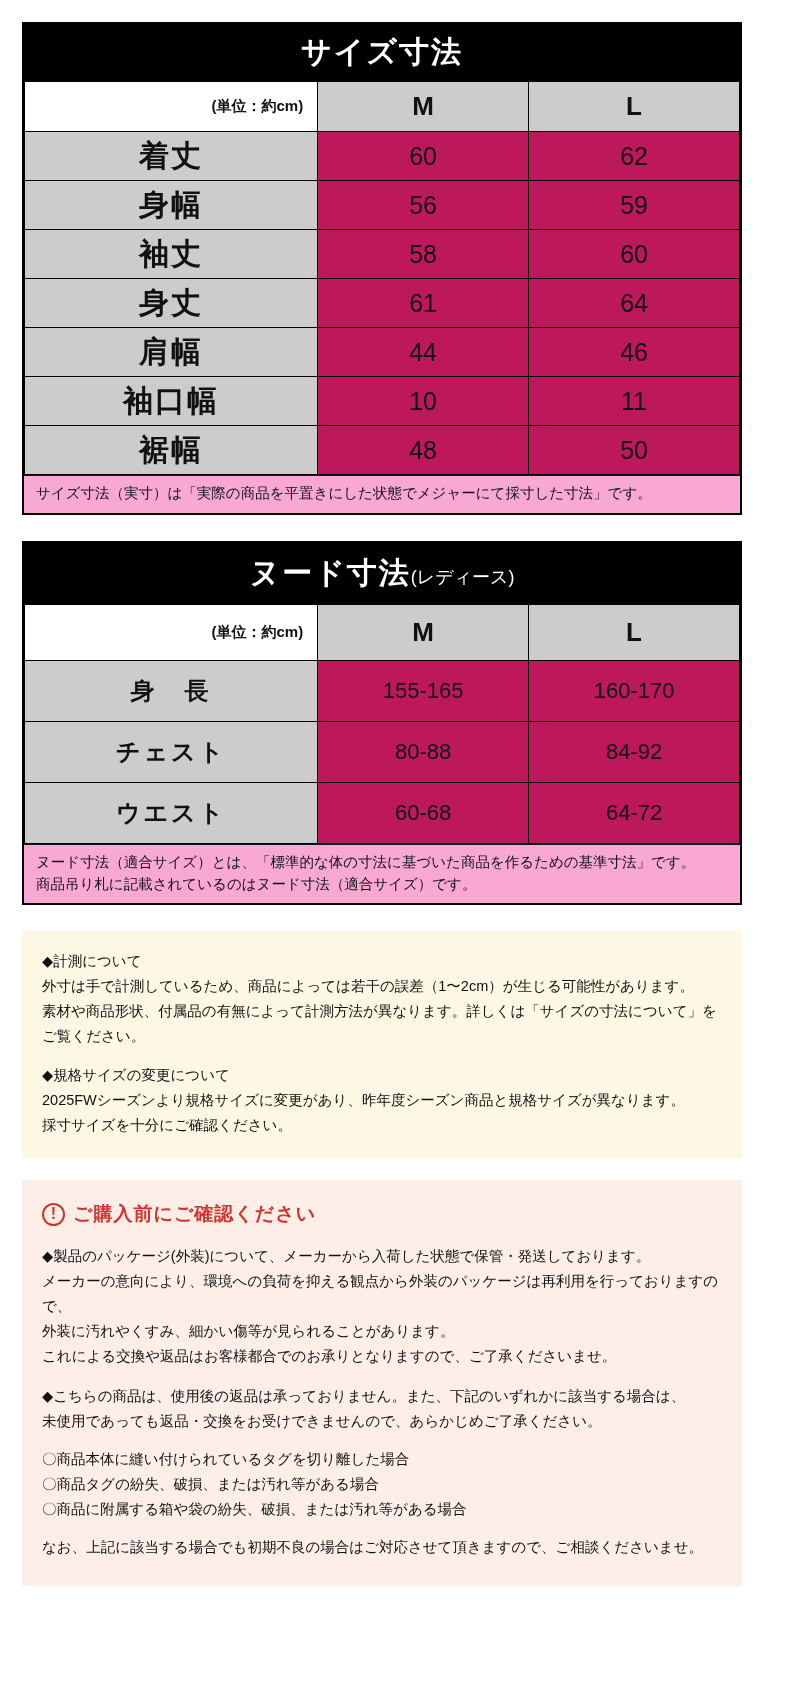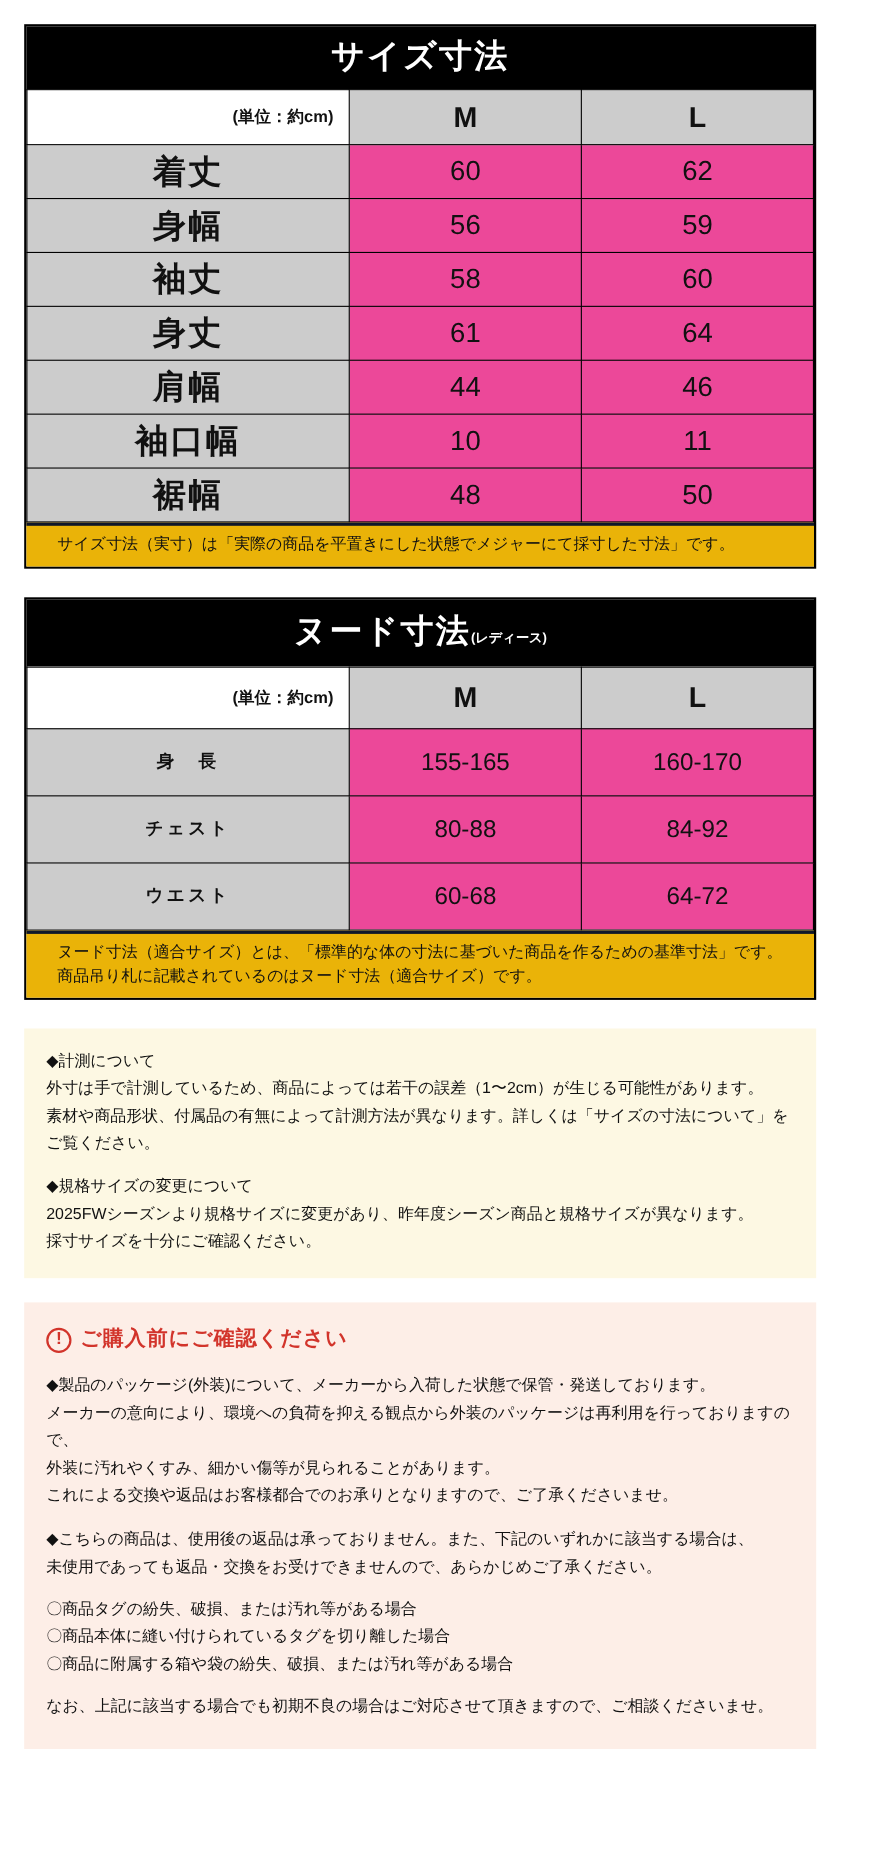--- a/index.html
+++ b/index.html
@@ -28,23 +28,23 @@
     background: #000;
     color: #fff;
     text-align: center;
     font-size: 30px;
     font-weight: bold;
     letter-spacing: 2px;
     padding: 11px 0 13px 0;
     line-height: 1.1;
   }
   .table-title .sub {
-    font-size: 12px;
+    font-size: 18px;
     letter-spacing: 0;
-    font-weight: bold;
+    font-weight: normal;
   }
   table.sizes {
     width: 100%;
     border-collapse: collapse;
     table-layout: fixed;
   }
   table.sizes th, table.sizes td {
     border: 1px solid #000;
     text-align: center;
     vertical-align: middle;
@@ -67,34 +67,34 @@
     padding-right: 14px;
   }
   table.sizes tbody th {
     background: #cccccc;
     font-size: 30px;
     font-weight: bold;
     height: 49px;
     letter-spacing: 2px;
   }
   table.sizes tbody td {
-    background: #ec4899;
+    background: #be185d;
     font-size: 25px;
     height: 49px;
   }
-  table.nude tbody th { letter-spacing: 3px; font-size: 16px; height: 61px; font-family: Liberation Serif, serif; }
+  table.nude tbody th { letter-spacing: 3px; font-size: 24px; height: 61px; font-family: Liberation Serif, serif; }
   table.nude tbody td { font-size: 22px; height: 61px; }
   table.nude thead th { height: 56px; }
 
   .table-note {
     font-size: 14.5px;
     line-height: 1.5;
-    padding: 7px 10px 8px 28px;
-    border-top: 3px solid #0f172a;
-    background: #eab308;
+    padding: 7px 10px 8px 12px;
+    border-top: 1px solid #0f172a;
+    background: #f9a8d4;
   }
   .nude-block .table-title { padding: 13px 0 15px 0; }
 
   
   .note-box {
     background: #fdf8e3;
     padding: 18px 6px 20px 20px;
     margin-bottom: 22px;
     font-size: 14.5px;
     line-height: 1.72;
@@ -258,20 +258,20 @@
       <span class="caution-title">ご購入前にご確認ください</span>
     </div>
     <p>◆製品のパッケージ(外装)について、メーカーから入荷した状態で保管・発送しております。</p>
     <p>メーカーの意向により、環境への負荷を抑える観点から外装のパッケージは再利用を行っておりますので、</p>
     <p>外装に汚れやくすみ、細かい傷等が見られることがあります。</p>
     <p>これによる交換や返品はお客様都合でのお承りとなりますので、ご了承くださいませ。</p>
     <div class="gap"></div>
     <p>◆こちらの商品は、使用後の返品は承っておりません。また、下記のいずれかに該当する場合は、</p>
     <p>未使用であっても返品・交換をお受けできませんので、あらかじめご了承ください。</p>
     <div class="gap-sm"></div>
+    <p class="list-line">〇商品本体に縫い付けられているタグを切り離した場合</p>
     <p class="list-line">〇商品タグの紛失、破損、または汚れ等がある場合</p>
-    <p class="list-line">〇商品本体に縫い付けられているタグを切り離した場合</p>
     <p class="list-line">〇商品に附属する箱や袋の紛失、破損、または汚れ等がある場合</p>
     <div class="gap-sm"></div>
     <p>なお、上記に該当する場合でも初期不良の場合はご対応させて頂きますので、ご相談くださいませ。</p>
   </div>
 
 </div>
 
 </body></html>

